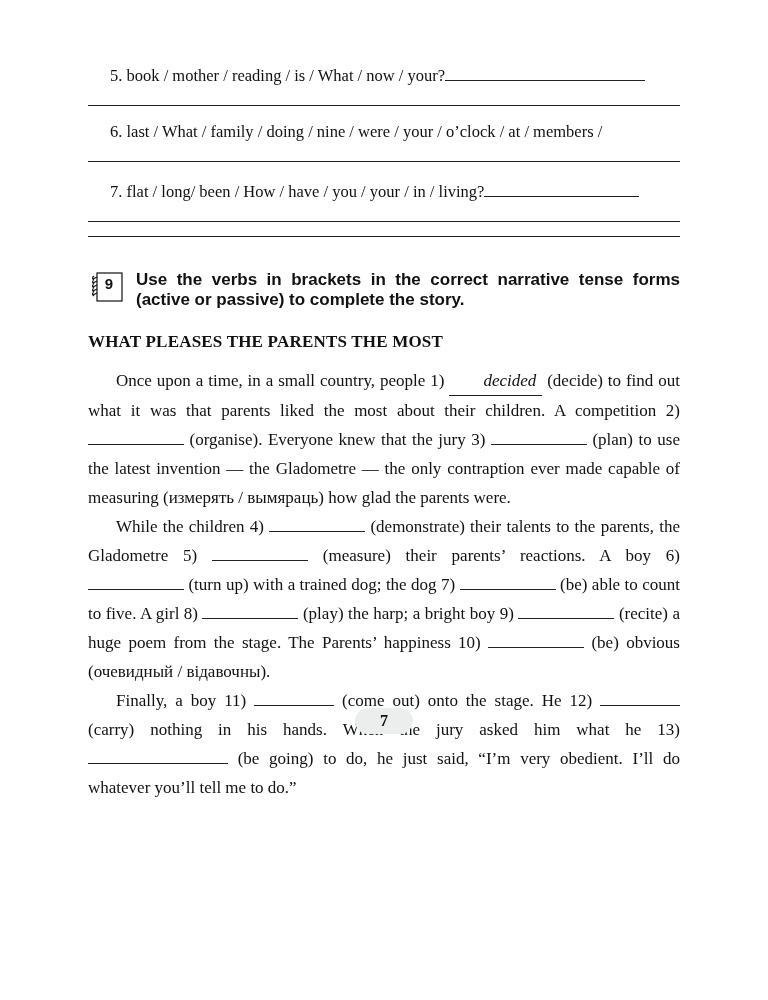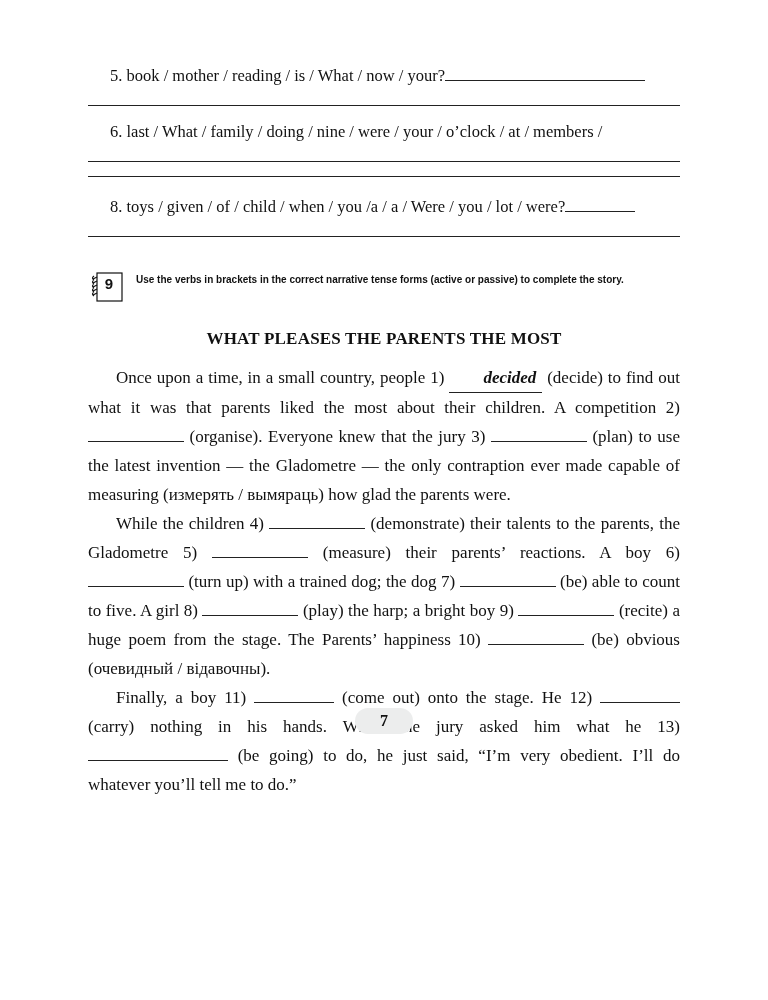--- a/index.html
+++ b/index.html
@@ -62,30 +62,30 @@
     width: 40px;
     min-width: 40px;
     height: 40px;
     margin-right: 8px;
   }
   .task-badge svg {
     display: block;
   }
   .task-text {
     font-family: "Liberation Sans", sans-serif;
-    font-size: 10px;
+    font-size: 17px;
     line-height: 20px;
     font-weight: bold;
     text-align: justify;
     padding-top: 3px;
   }
 
   
   .story-title {
-    text-align: center;
+    text-align: left;
     font-weight: bold;
     font-size: 17px;
     letter-spacing: 0.2px;
     margin: 22px 0 14px 0;
   }
 
   
   .story p {
     margin: 0 0 0 0;
     font-size: 17px;
@@ -98,21 +98,21 @@
   .gap {
     display: inline-block;
     border-bottom: 1px solid #222;
     height: 14px;
     vertical-align: baseline;
   }
   .answer {
     display: inline-block;
     border-bottom: 1px solid #222;
     font-style: italic;
-    font-weight: bold;
+    font-weight: normal;
     text-align: center;
     padding: 0 6px;
   }
 
   
   .page-num {
     position: absolute;
     left: 50%;
     transform: translateX(-50%);
     bottom: 54px;
@@ -144,27 +144,27 @@
     </div>
 
     <div class="sent-block" style="margin-top:10px">
       <div class="sent-line">
         <span class="indent"></span><span>6. last / What / family / doing / nine / were / your / o’clock / at / members /</span>
       </div>
       <div class="ruleline"></div>
     </div>
 
     <div class="sent-block" style="margin-top:14px">
+      <div class="sent-line">
+        <span class="indent"></span><span>7. flat / long/ been / How / have / you / your / in / living?</span><span class="fill" style="width:155px"></span>
+      </div>
       <div class="ruleline"></div>
     </div>
 
     <div class="sent-block" style="margin-top:14px">
-      <div class="sent-line">
-        <span class="indent"></span><span>8. toys / given / of / child / when / you /a / a / Were / you / lot / were?</span><span class="fill" style="width:70px"></span>
-      </div>
       <div class="ruleline"></div>
     </div>
 
   </div>
 
   <div class="task-head">
     <div class="task-badge">
       <svg width="40" height="40" viewBox="0 0 40 40" xmlns="http://www.w3.org/2000/svg">
         <g fill="none" stroke="#111" stroke-width="1.2">
           <rect x="9" y="6" width="25" height="28"></rect>

